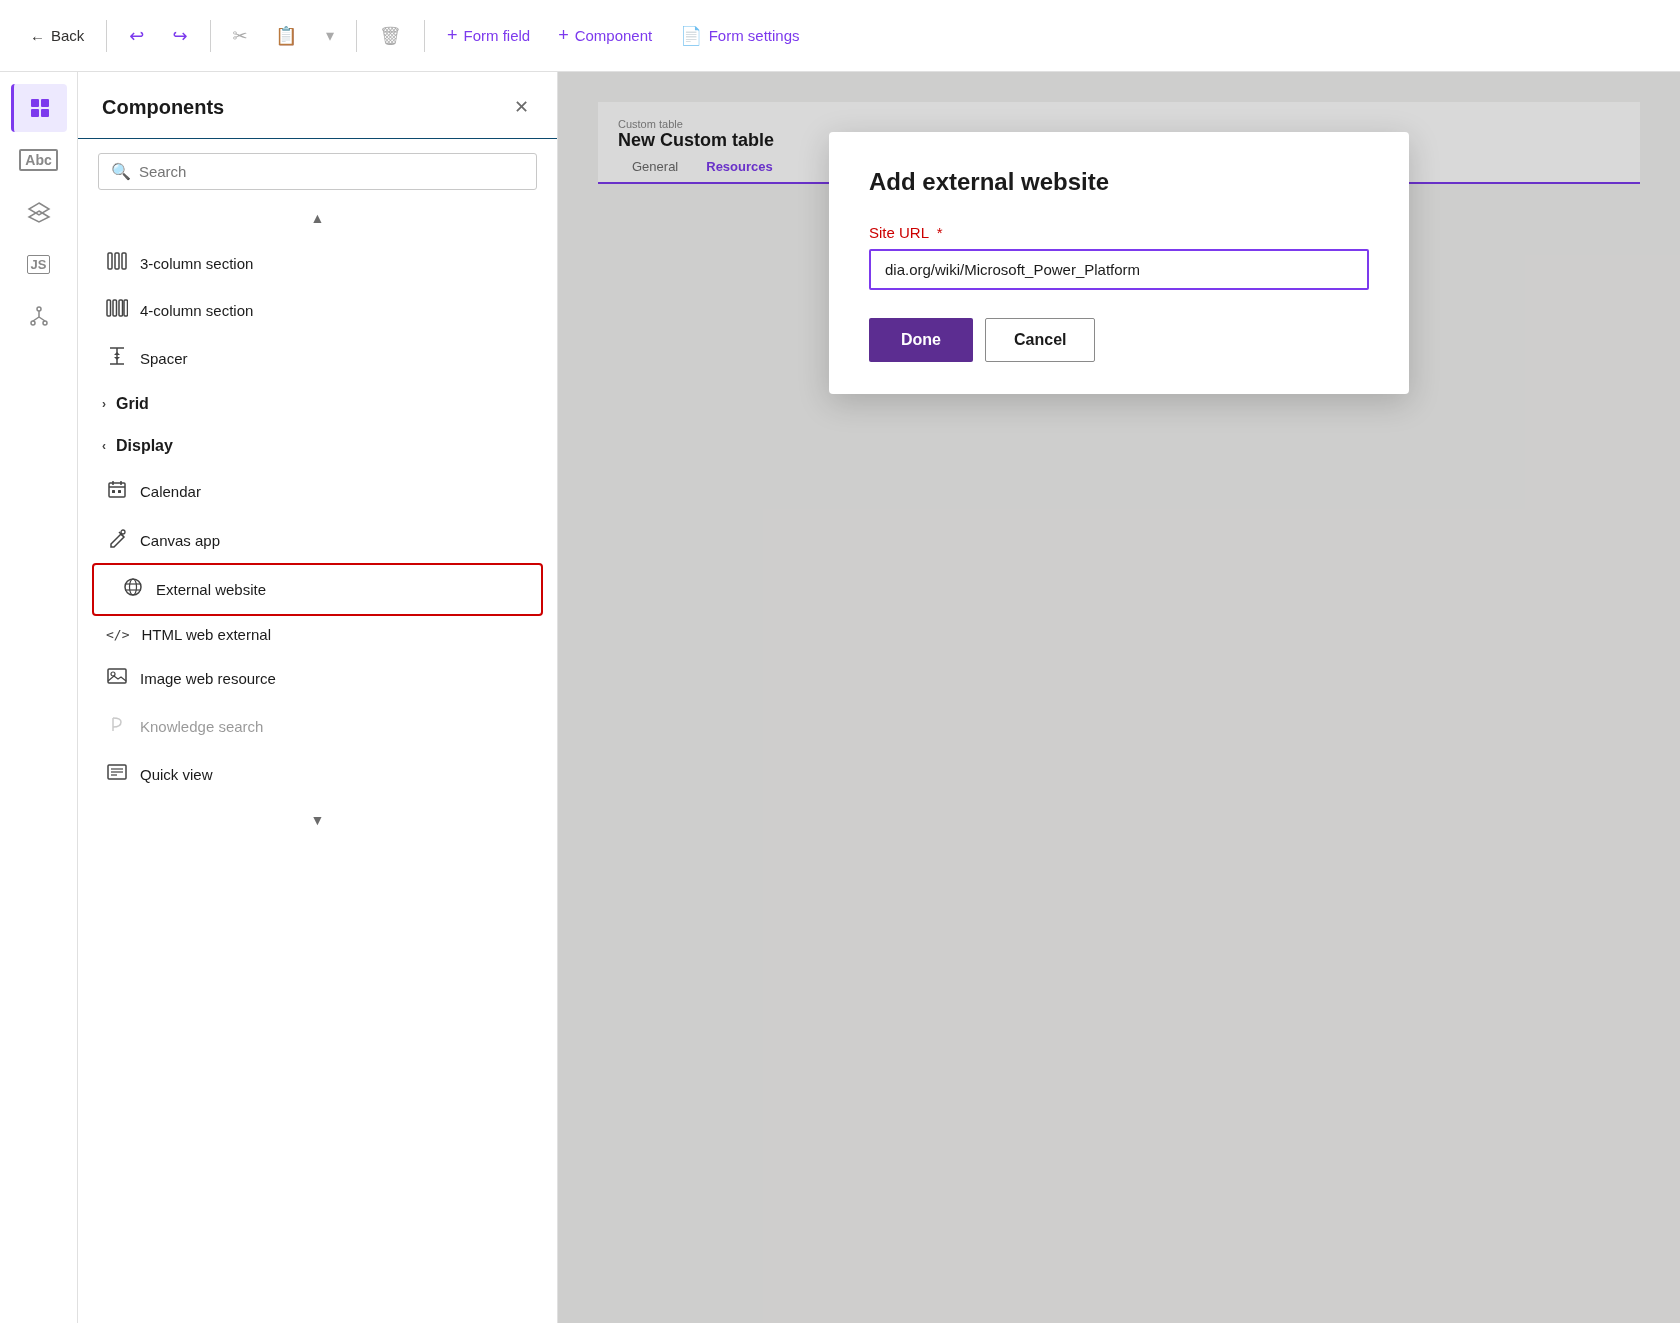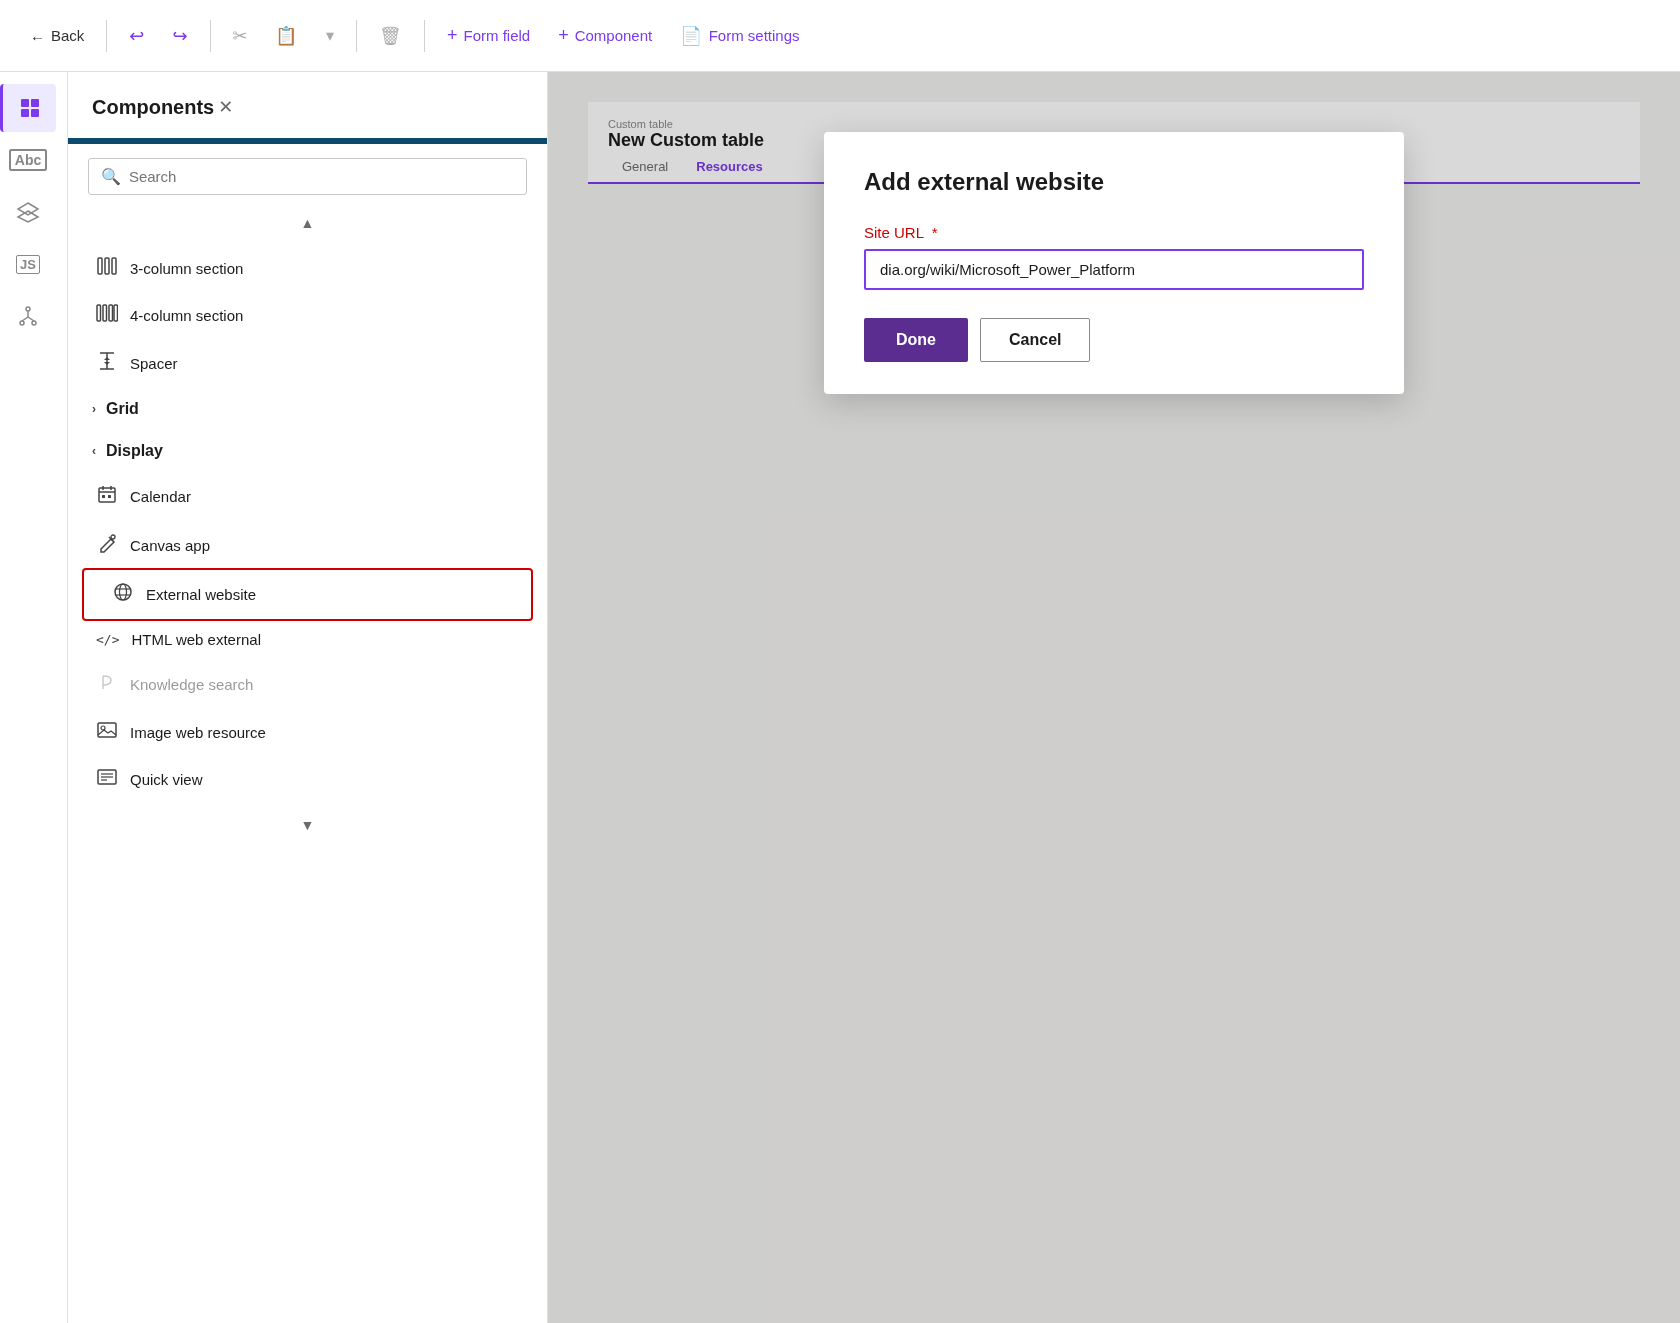--- a/index.html
+++ b/index.html
@@ -35,25 +35,26 @@
     }
 
     
     .main-layout {
       display: flex;
       height: calc(1323px - 72px);
     }
 
     
     .icon-sidebar {
-      width: 68px;
+      width: 78px;
       background: #fff;
       border-right: 1px solid #e0e0e0;
       display: flex;
       flex-direction: column;
+      align-items: center;
       padding-top: 12px;
       gap: 4px;
     }
     .icon-sidebar-item {
       width: 56px;
       height: 48px;
       display: flex;
       align-items: center;
       justify-content: center;
       border-radius: 4px;
@@ -71,22 +72,23 @@
     .components-panel {
       width: 480px;
       background: #fff;
       border-right: 1px solid #e0e0e0;
       display: flex;
       flex-direction: column;
     }
     .components-header {
       display: flex;
       align-items: center;
+      justify-content: space-between;
       padding: 20px 24px 16px;
-      border-bottom: 6px solid #0c4a6e;
+      border-bottom: 1px solid #0c4a6e;
     }
     .components-title {
       font-size: 20px;
       font-weight: 600;
       color: #1b1b1b;
     }
     .close-btn {
       background: none;
       border: none;
       font-size: 18px;
@@ -441,39 +443,39 @@
               </svg>
           </span>
           <span>External website</span>
         </div>
 
         <div class="component-item">
           <span class="component-icon" style="font-size:13px;font-family:monospace;color:#444;">&lt;/&gt;</span>
           <span>HTML web external</span>
         </div>
 
-        <div class="component-item" style="opacity:0.45;">
-          <span class="component-icon">
-            <svg width="20" height="20" viewBox="0 0 20 20">
-                <path d="M6 4 L6 17" stroke="#888" stroke-width="1.5" fill="none"></path>
-                <path d="M6 4 Q14 4 14 8 Q14 13 6 13" stroke="#888" stroke-width="1.5" fill="none"></path>
-              </svg>
-          </span>
-          <span>Knowledge search</span>
-        </div>
-
         <div class="component-item">
           <span class="component-icon">
             <svg width="20" height="18" viewBox="0 0 20 18">
                 <rect x="1" y="2" width="18" height="14" rx="1" fill="none" stroke="#444" stroke-width="1.5"></rect>
                 <circle cx="6" cy="7" r="2" fill="none" stroke="#444" stroke-width="1.2"></circle>
                 <path d="M1 14 L7 9 L11 12 L14 10 L19 14" fill="none" stroke="#444" stroke-width="1.2"></path>
               </svg>
           </span>
           <span>Image web resource</span>
+        </div>
+
+        <div class="component-item" style="opacity:0.45;">
+          <span class="component-icon">
+            <svg width="20" height="20" viewBox="0 0 20 20">
+                <path d="M6 4 L6 17" stroke="#888" stroke-width="1.5" fill="none"></path>
+                <path d="M6 4 Q14 4 14 8 Q14 13 6 13" stroke="#888" stroke-width="1.5" fill="none"></path>
+              </svg>
+          </span>
+          <span>Knowledge search</span>
         </div>
 
         <div class="component-item">
           <span class="component-icon">
             <svg width="20" height="18" viewBox="0 0 20 18">
                 <rect x="1" y="2" width="18" height="14" rx="1" fill="none" stroke="#444" stroke-width="1.5"></rect>
                 <line x1="4" y1="6" x2="16" y2="6" stroke="#444" stroke-width="1.2"></line>
                 <line x1="4" y1="9" x2="16" y2="9" stroke="#444" stroke-width="1.2"></line>
                 <line x1="4" y1="12" x2="10" y2="12" stroke="#444" stroke-width="1.2"></line>
               </svg>

